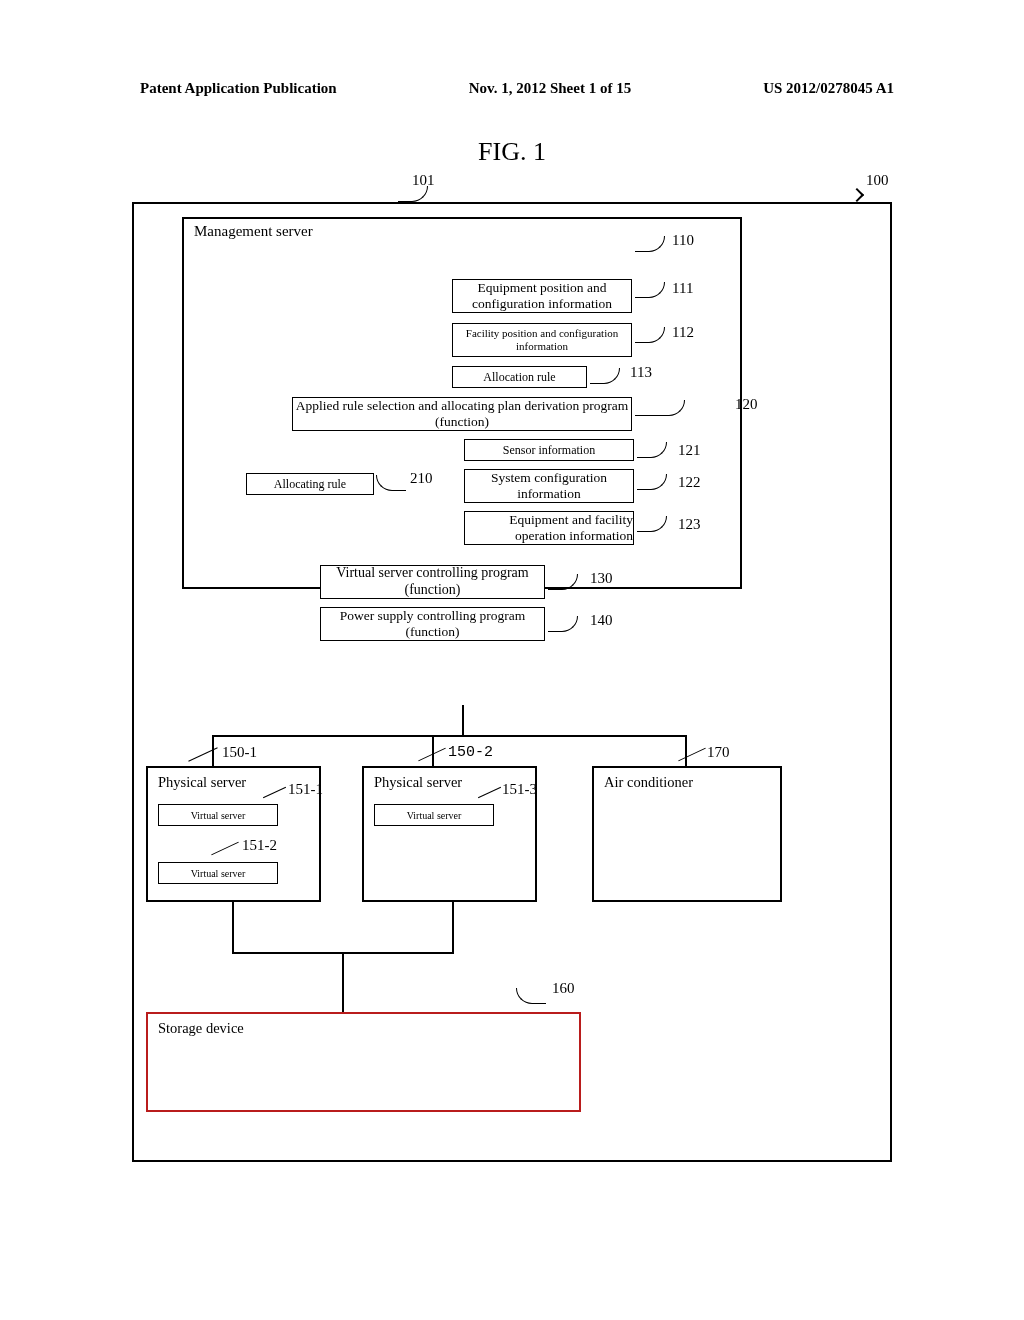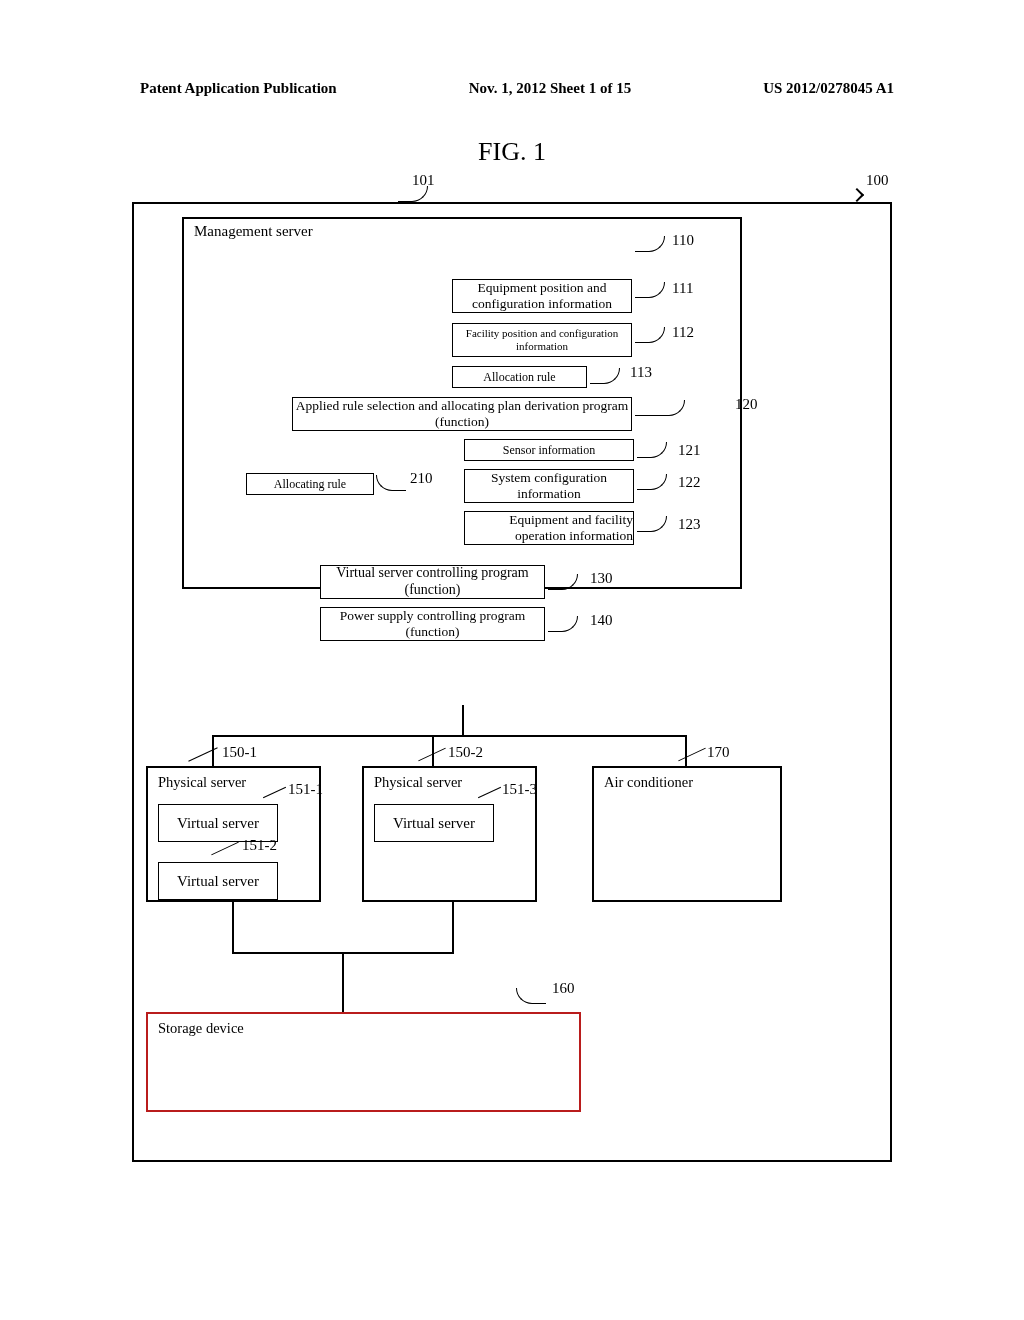--- a/index.html
+++ b/index.html
@@ -134,25 +134,25 @@
     .small-title {
       position: absolute;
       left: 10px;
       top: 6px;
       font-size: 14.5px;
     }
     .vserver {
       position: absolute;
       border: 1.5px solid #000;
       width: 120px;
-      height: 38px;
+      height: 22px;
       display: flex;
       align-items: center;
       justify-content: center;
-      font-size: 15px;
+      font-size: 10px;
     }
     .vline {
       position: absolute;
       border-left: 2px solid #000;
     }
     .hline {
       position: absolute;
       border-top: 2px solid #000;
     }
   </style>
@@ -241,21 +241,21 @@
   <span class="label" style="left:156px; top:609px;">151-1</span>
   <div class="lead" style="left:130px; top:620px; width:25px; transform: rotate(-25deg);"></div>
 
   <span class="label" style="left:110px; top:665px;">151-2</span>
   <div class="lead" style="left:78px; top:676px; width:30px; transform: rotate(-25deg);"></div>
 
   <div class="phys-server phys-server-2">
     <span class="small-title">Physical server</span>
     <div class="vserver" style="left:10px; top:36px;">Virtual server</div>
   </div>
-  <span class="label" style="left:316px; top:572px;">150-2</span>
+  <span class="label" style="left:316px; top:572px;font-family:Liberation Mono, monospace;">150-2</span>
   <div class="lead" style="left:285px; top:582px; width:30px; transform: rotate(-25deg);"></div>
 
   <span class="label" style="left:370px; top:609px;">151-3</span>
   <div class="lead" style="left:345px; top:620px; width:25px; transform: rotate(-25deg);"></div>
 
   <div class="air-con">
     <span class="small-title">Air conditioner</span>
   </div>
   <span class="label" style="left:575px; top:572px;">170</span>
   <div class="lead" style="left:545px; top:582px; width:30px; transform: rotate(-25deg);"></div>

